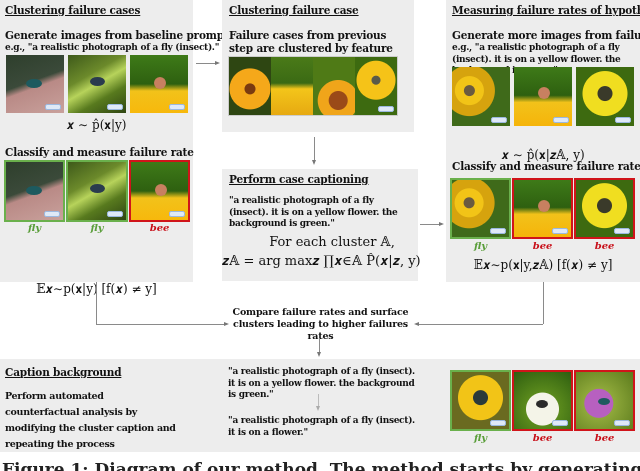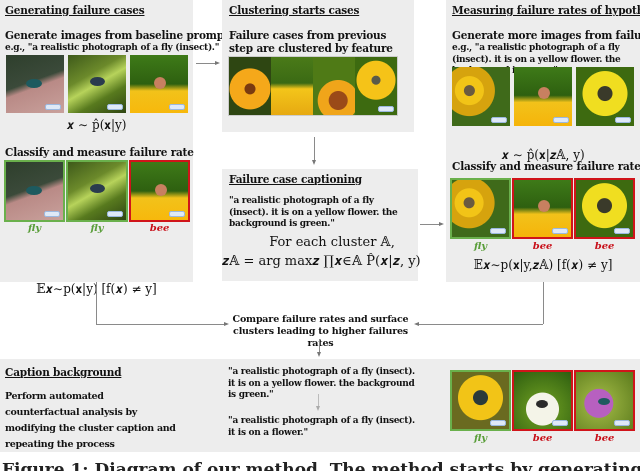--- a/index.html
+++ b/index.html
@@ -20,21 +20,21 @@
   .arrowR{position:absolute;width:0;height:0;border-top:2.5px solid transparent;border-bottom:2.5px solid transparent;border-left:5px solid #777;}
   .arrowL{position:absolute;width:0;height:0;border-top:2.5px solid transparent;border-bottom:2.5px solid transparent;border-right:5px solid #777;}
   .arrowD{position:absolute;width:0;height:0;border-left:2.5px solid transparent;border-right:2.5px solid transparent;border-top:5px solid #777;}
   .center{text-align:center;}
   .caption{position:absolute;left:2px;top:459px;font-size:17px;font-weight:bold;white-space:nowrap;color:#222;}
 </style>
 </head>
 <body>
 
 <div class="panel" style="left:0;top:0;width:193px;height:282px;"></div>
-<div class="ptitle" style="left:5px;top:4px;">Generating failure cases</div>
+<div class="ptitle" style="left:5px;top:4px;">Clustering failure cases</div>
 <div class="ptext" style="left:5px;top:29px;width:190px;white-space:nowrap;">Generate images from baseline prompt</div>
 <div class="psmall" style="left:5px;top:42px;width:190px;white-space:nowrap;">e.g., "a realistic photograph of a fly (insect)."</div>
 
 <div class="img" style="left:6px;top:55px;width:58px;height:58px;background:linear-gradient(160deg,#2e3f2c 0%,#3b4a3a 45%,#b98a86 55%,#c9a19c 100%);">
   <div style="position:absolute;left:20px;top:24px;width:16px;height:9px;border-radius:50%;background:#1d5a5f;"></div>
   <div class="wm"></div>
 </div>
 <div class="img" style="left:68px;top:55px;width:58px;height:58px;background:linear-gradient(150deg,#3e5a1a 0%,#6c8a2b 35%,#b7d35b 50%,#587a1e 70%,#2f4512 100%);">
   <div style="position:absolute;left:22px;top:22px;width:15px;height:9px;border-radius:50%;background:#2a3b4e;"></div>
   <div class="wm"></div>
@@ -59,33 +59,33 @@
   <div style="position:absolute;left:24px;top:22px;width:12px;height:12px;border-radius:50%;background:#c88060;"></div>
   <div class="wm"></div>
 </div>
 <div class="lbl fly" style="left:4px;top:222px;width:61px;">fly</div>
 <div class="lbl fly" style="left:66px;top:222px;width:62px;">fly</div>
 <div class="lbl bee" style="left:129px;top:222px;width:61px;">bee</div>
 
 <div class="math" style="left:0;top:246px;width:193px;margin-top:36px;">𝔼𝒙∼p(𝐱|y) [f(𝒙) ≠ y]</div>
 
 <div class="panel" style="left:222px;top:0;width:192px;height:132px;"></div>
-<div class="ptitle" style="left:229px;top:4px;">Clustering starts cases</div>
+<div class="ptitle" style="left:229px;top:4px;">Clustering failure case</div>
 <div class="ptext" style="left:229px;top:29px;width:175px;">Failure cases from previous step are clustered by feature similarity</div>
 
 <div style="position:absolute;left:228px;top:56px;width:168px;height:58px;overflow:hidden;border:1px solid #ccc;">
   <div style="position:absolute;left:0;top:0;width:42px;height:58px;background:radial-gradient(circle at 50% 55%,#7a3a10 0 5px,#f5a81a 6px 20px,#2e4612 21px);"></div>
   <div style="position:absolute;left:42px;top:0;width:42px;height:58px;background:linear-gradient(180deg,#4a7a18 0%,#3b6a14 45%,#f3c51a 55%,#e6a911 100%);"></div>
   <div style="position:absolute;left:84px;top:0;width:42px;height:58px;background:radial-gradient(circle at 60% 75%,#9a4a18 0 9px,#f0a51a 10px 20px,#4f7a16 21px);"></div>
   <div style="position:absolute;left:126px;top:0;width:42px;height:58px;background:radial-gradient(circle at 50% 40%,#5a5a4a 0 4px,#f5c318 5px 19px,#3d6a10 20px);"></div>
   <div class="wm"></div>
 </div>
 
 <div class="panel" style="left:222px;top:169px;width:196px;height:112px;"></div>
-<div class="ptitle" style="left:229px;top:173px;">Failure case captioning</div>
+<div class="ptitle" style="left:229px;top:173px;">Perform case captioning</div>
 <div class="psmall" style="left:229px;top:195px;width:185px;">"a realistic photograph of a fly (insect). it is on a yellow flower. the background is green."</div>
 <div class="math" style="left:222px;top:234px;width:220px;font-size:13px;">For each cluster 𝔸,</div>
 <div class="math" style="left:222px;top:253px;width:196px;font-size:13px;">𝒛𝔸 = arg max𝒛 ∏𝒙∈𝔸 P̂(𝒙|𝒛, y)</div>
 
 <div class="panel" style="left:446px;top:0;width:194px;height:282px;"></div>
 <div class="ptitle" style="left:452px;top:4px;">Measuring failure rates of hypotheses</div>
 <div class="ptext" style="left:452px;top:29px;white-space:nowrap;">Generate more images from failure prompt</div>
 <div class="psmall" style="left:452px;top:42px;width:186px;">e.g., "a realistic photograph of a fly (insect). it is on a yellow flower. the background is green."</div>
 
 <div class="img" style="left:452px;top:67px;width:58px;height:59px;background:radial-gradient(circle at 30% 40%,#6a5a40 0 5px,#f2c417 6px 14px,#d6a30e 15px 25px,#3f6a1a 26px);">
@@ -111,21 +111,21 @@
 </div>
 <div class="img red" style="left:574px;top:178px;width:61px;height:61px;background:radial-gradient(circle at 50% 45%,#3a3a2a 0 7px,#f0de20 8px 22px,#3d6a10 23px);">
   <div class="wm"></div>
 </div>
 <div class="lbl fly" style="left:450px;top:240px;width:61px;">fly</div>
 <div class="lbl bee" style="left:512px;top:240px;width:61px;">bee</div>
 <div class="lbl bee" style="left:574px;top:240px;width:61px;">bee</div>
 
 <div class="math" style="left:446px;top:258px;width:194px;">𝔼𝒙∼p(𝐱|y,𝒛𝔸) [f(𝒙) ≠ y]</div>
 
-<div class="ptext center" style="left:228px;top:313px;width:185px;font-size:9.5px;line-height:12px;">Compare failure rates and surface clusters leading to higher failures rates</div>
+<div class="ptext center" style="left:228px;top:306px;width:185px;font-size:9.5px;line-height:12px;">Compare failure rates and surface clusters leading to higher failures rates</div>
 
 <div class="panel" style="left:0;top:359px;width:640px;height:93px;"></div>
 <div class="ptitle" style="left:5px;top:366px;">Caption background</div>
 <div class="psmall" style="left:5px;top:388px;width:175px;font-size:9.5px;line-height:16px;">Perform automated counterfactual analysis by modifying the cluster caption and repeating the process</div>
 
 <div class="psmall" style="left:228px;top:366px;width:190px;">"a realistic photograph of a fly (insect). it is on a yellow flower. the background is green."</div>
 <div class="psmall" style="left:228px;top:415px;width:190px;">"a realistic photograph of a fly (insect). it is on a flower."</div>
 
 <div class="img green" style="left:450px;top:370px;width:61px;height:61px;background:radial-gradient(circle at 50% 45%,#2a3a3a 0 7px,#f2c417 8px 22px,#6a6a20 23px);">
   <div class="wm"></div>

